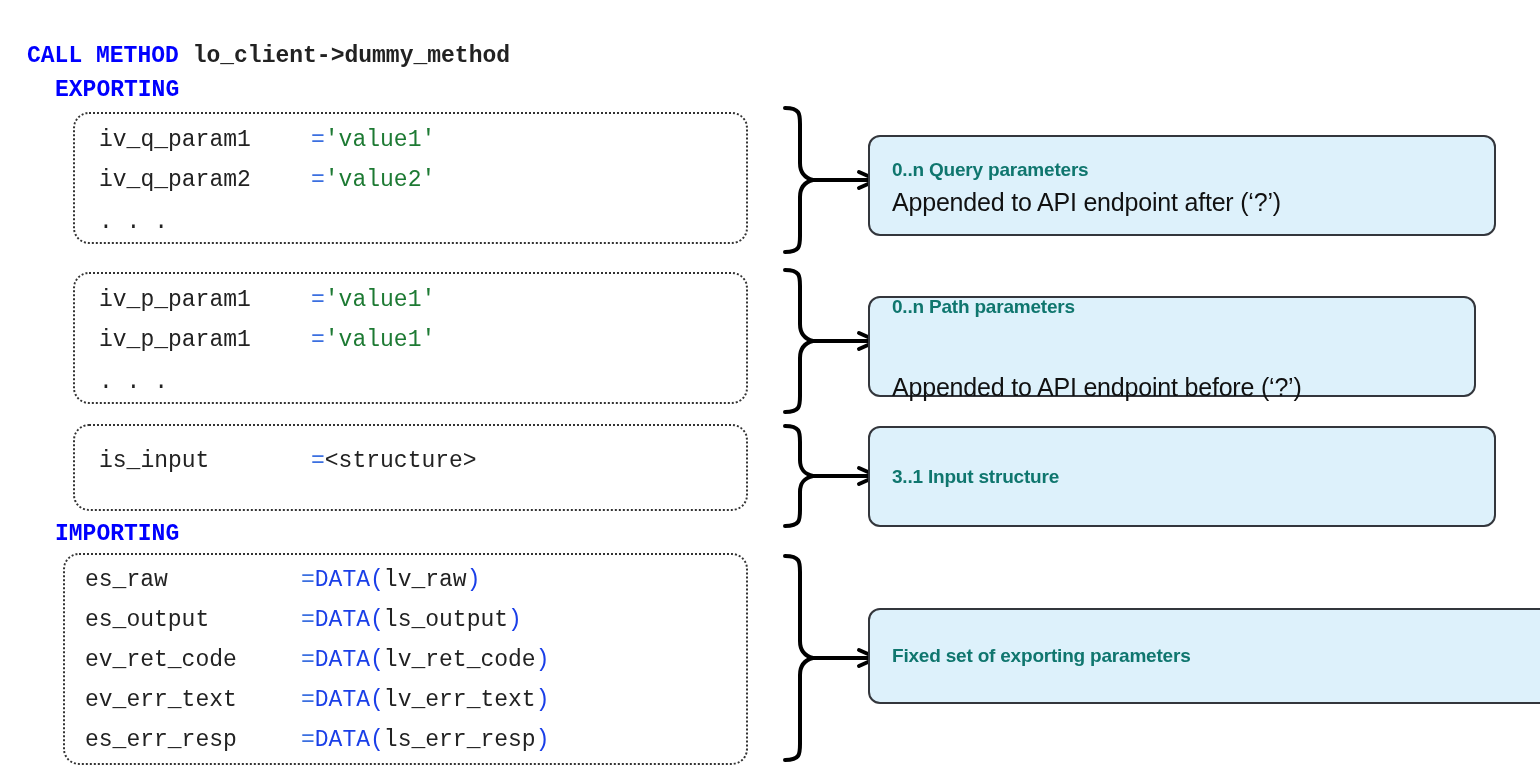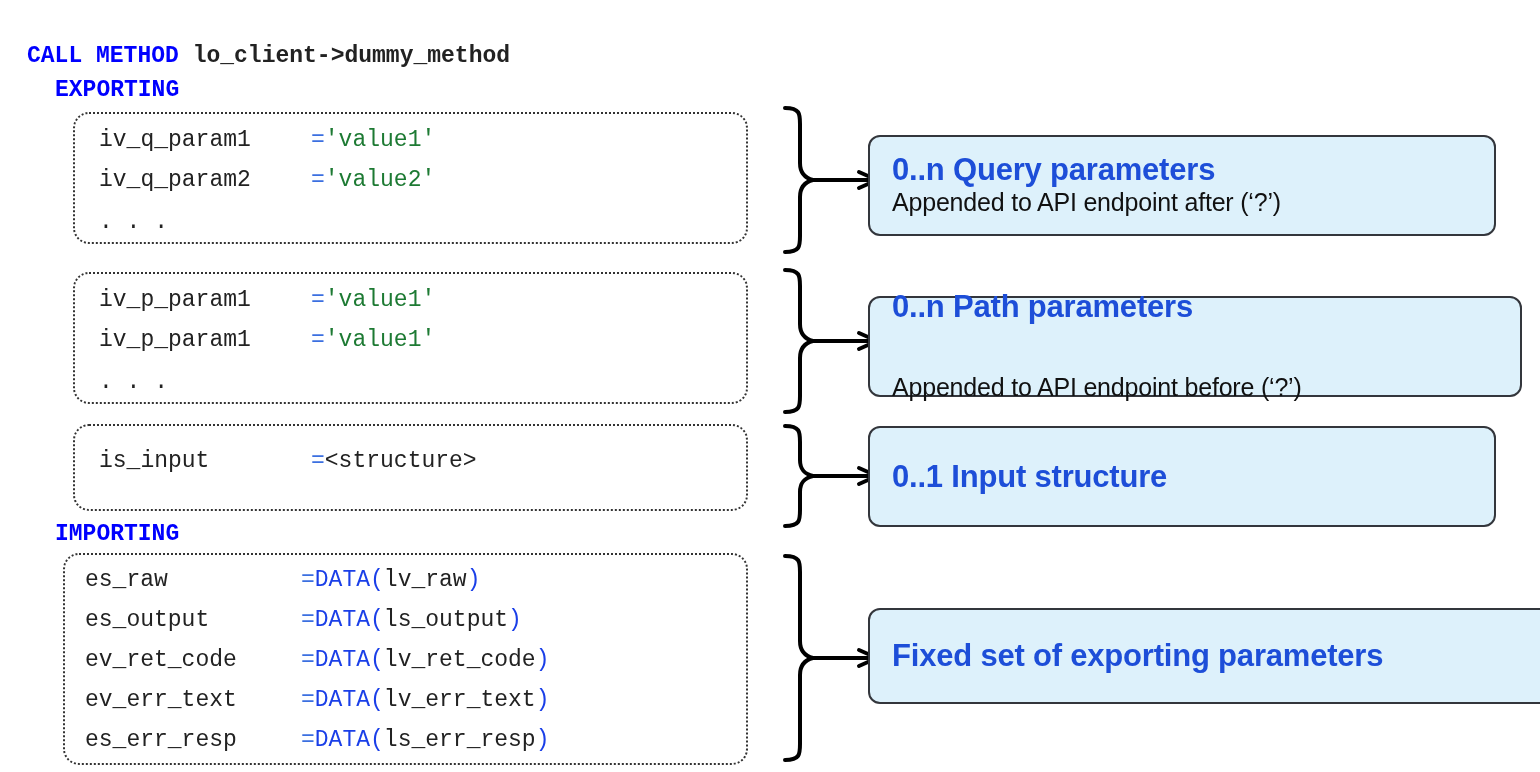--- a/index.html
+++ b/index.html
@@ -88,38 +88,38 @@
     border: 2.5px solid #33363c;
     border-radius: 12px;
     box-sizing: border-box;
     display: flex;
     flex-direction: column;
     justify-content: center;
     padding: 0 22px;
   }
   .callout .c-title {
     font-family: "Liberation Sans", sans-serif;
-    font-size: 31px;
+    font-size: 19px;
     font-weight: bold;
-    color: #1d4ed8;
+    color: #0f766e;
     line-height: 32px;
     letter-spacing: -0.2px;
   }
   .callout .c-sub {
     font-family: "Liberation Sans", sans-serif;
     font-size: 25px;
     font-weight: normal;
     color: #111111;
     line-height: 32px;
     letter-spacing: -0.2px;
   }
   .callout.centered { justify-content: center; }
 
   #callout-query { left: 868px; top: 135px; width: 628px; height: 101px; }
-  #callout-path  { left: 868px; top: 296px; width: 654px; height: 101px; gap: 48px; }
+  #callout-path  { left: 868px; top: 296px; width: 608px; height: 101px; gap: 48px; }
   #callout-input { left: 868px; top: 426px; width: 628px; height: 101px; }
   #callout-fixed { left: 868px; top: 608px; width: 724px; height: 96px; }
 
 </style>
 </head>
 <body>
 
 <div class="code-area">
 
   <div class="kw" id="call-line"><span>CALL METHOD</span><span class="plain"> lo_client-&gt;dummy_method</span></div>
@@ -181,18 +181,18 @@
   <div class="c-title">0..n Query parameters</div>
   <div class="c-sub">Appended to API endpoint after (‘?’)</div>
 </div>
 
 <div class="callout" id="callout-path">
   <div class="c-title">0..n Path parameters</div>
   <div class="c-sub">Appended to API endpoint before (‘?’)</div>
 </div>
 
 <div class="callout" id="callout-input">
-  <div class="c-title">0..1 Input structure</div>
+  <div class="c-title">3..1 Input structure</div>
 </div>
 
 <div class="callout centered" id="callout-fixed">
   <div class="c-title">Fixed set of exporting parameters</div>
 </div>
 
 </body></html>

